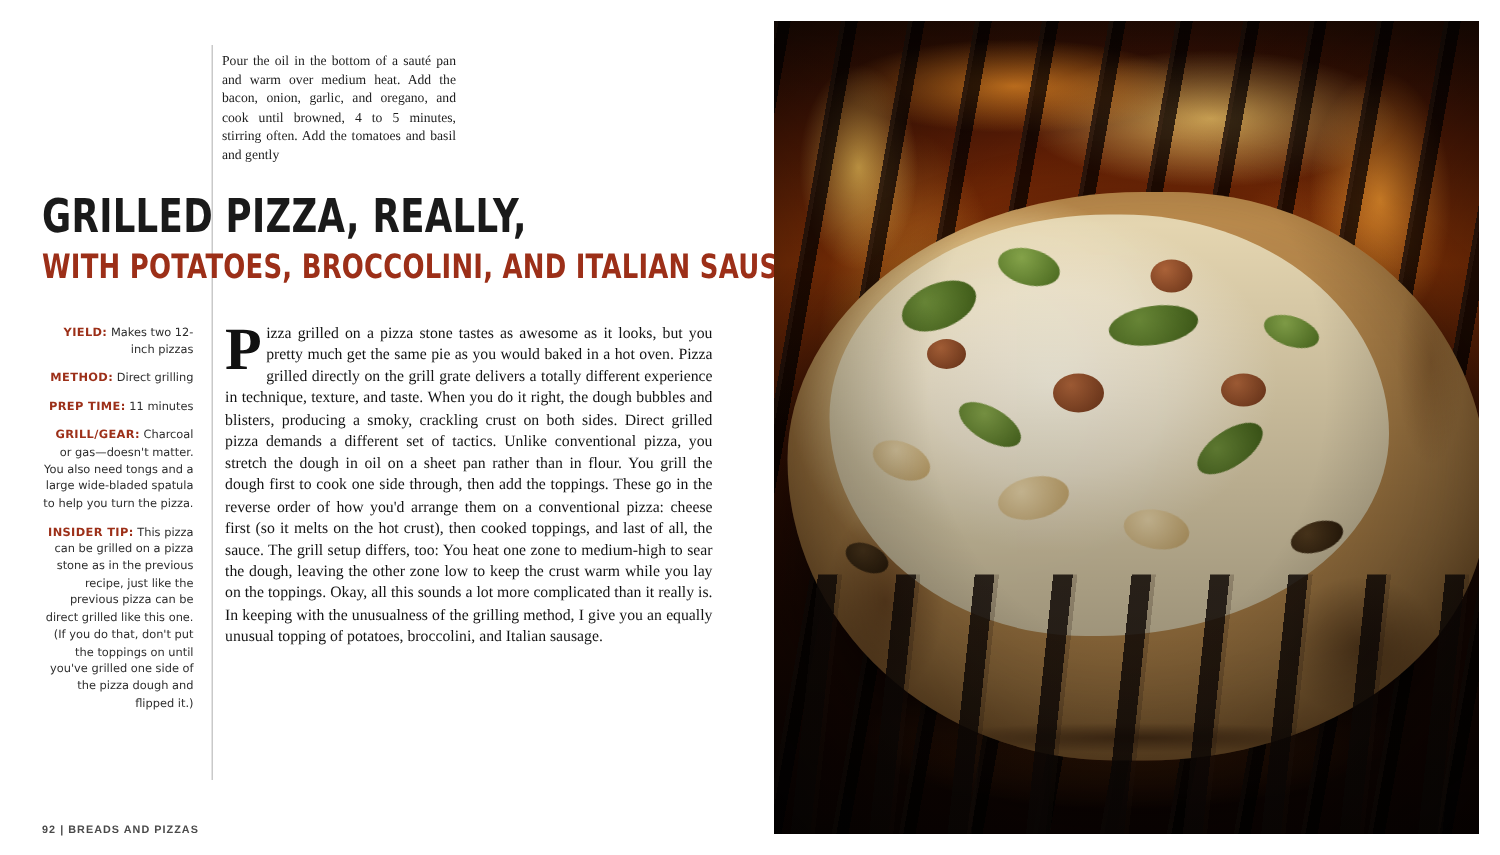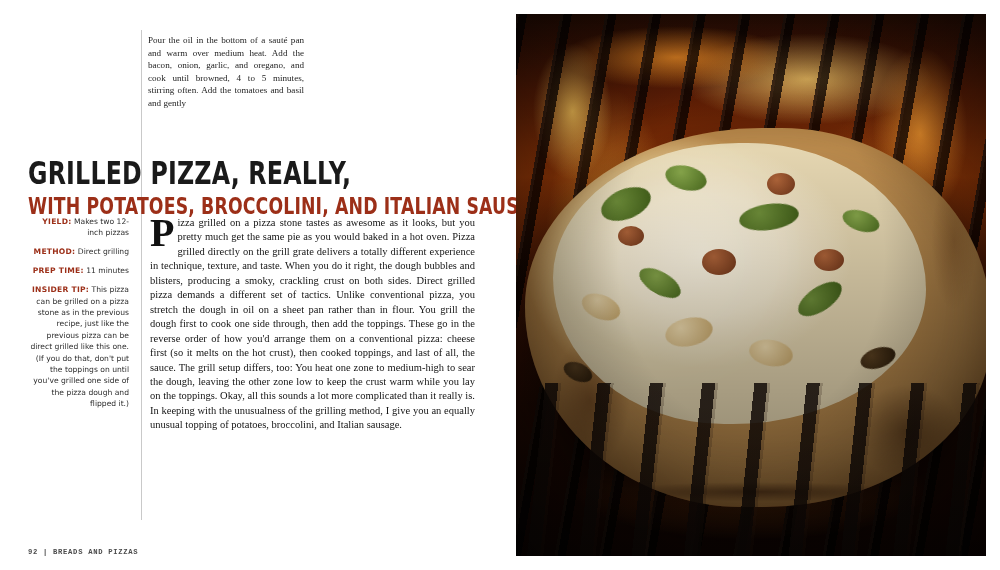--- a/index.html
+++ b/index.html
@@ -42,21 +42,21 @@
     top: 30px;
     width: 1px;
     height: 490px;
     background: #c9c9c9;
   }
 
   
   .title-block {
     position: absolute;
     left: 28px;
-    top: 164px;
+    top: 136px;
     width: 460px;
   }
   .title-line1 {
     font-family: "DejaVu Sans", sans-serif;
     font-weight: bold;
     font-size: 25.5px;
     letter-spacing: 0.2px;
     color: #1a1a1a;
     transform: scaleY(1.22) scaleX(0.93);
     transform-origin: left bottom;
@@ -118,21 +118,21 @@
     padding: 2px 3px 0 0;
     color: #111;
   }
   .ital { }
 
   
   .footer {
     position: absolute;
     left: 28px;
     top: 548px;
-    font-family: Liberation Mono, monospace;
+    font-family: Liberation Sans, sans-serif;
     font-size: 7.2px;
     letter-spacing: 0.7px;
     color: #4a4a4a;
     font-weight: bold;
   }
 
   
   .photo {
     position: absolute;
     left: 516px;
@@ -265,20 +265,23 @@
     <div class="meta-item">
       <span class="meta-label">YIELD:</span><span class="meta-value"> Makes two 12-inch pizzas</span>
     </div>
     <div class="meta-item">
       <span class="meta-label">METHOD:</span><span class="meta-value"> Direct grilling</span>
     </div>
     <div class="meta-item">
       <span class="meta-label">PREP TIME:</span><span class="meta-value"> 11 minutes</span>
     </div>
     <div class="meta-item">
+      <span class="meta-label">GRILL/GEAR:</span><span class="meta-value"> Charcoal or gas—doesn't matter. You also need tongs and a large wide-bladed spatula to help you turn the pizza.</span>
+    </div>
+    <div class="meta-item">
       <span class="meta-label">INSIDER TIP:</span><span class="meta-value"> This pizza can be grilled on a pizza stone as in the previous recipe, just like the previous pizza can be direct grilled like this one. (If you do that, don't put the toppings on until you've grilled one side of the pizza dough and flipped it.)</span>
     </div>
   </div>
 
   <div class="body-text">
     <span class="dropcap">P</span><span>izza grilled on a pizza stone tastes as awesome as it looks, but you pretty much get the same pie as you would baked in a hot oven. Pizza grilled directly on the grill grate delivers a totally different experience in technique, texture, and taste. When you do it right, the dough bubbles and blisters, producing a smoky, crackling crust on both sides. Direct grilled pizza demands a different set of tactics. Unlike conventional pizza, you stretch the dough in oil on a sheet pan rather than in flour. You grill the dough first to cook one side through, </span><span class="ital">then</span><span> add the toppings. These go in the reverse order of how you'd arrange them on a conventional pizza: cheese first (so it melts on the hot crust), then cooked toppings, and last of all, the sauce. The grill setup differs, too: You heat one zone to medium-high to sear the dough, leaving the other zone low to keep the crust warm while you lay on the toppings. Okay, all this sounds a lot more complicated than it really is. In keeping with the unusualness of the grilling method, I give you an equally unusual topping of potatoes, broccolini, and Italian sausage.</span>
   </div>
 
   <div class="footer">92 | BREADS AND PIZZAS</div>
 

